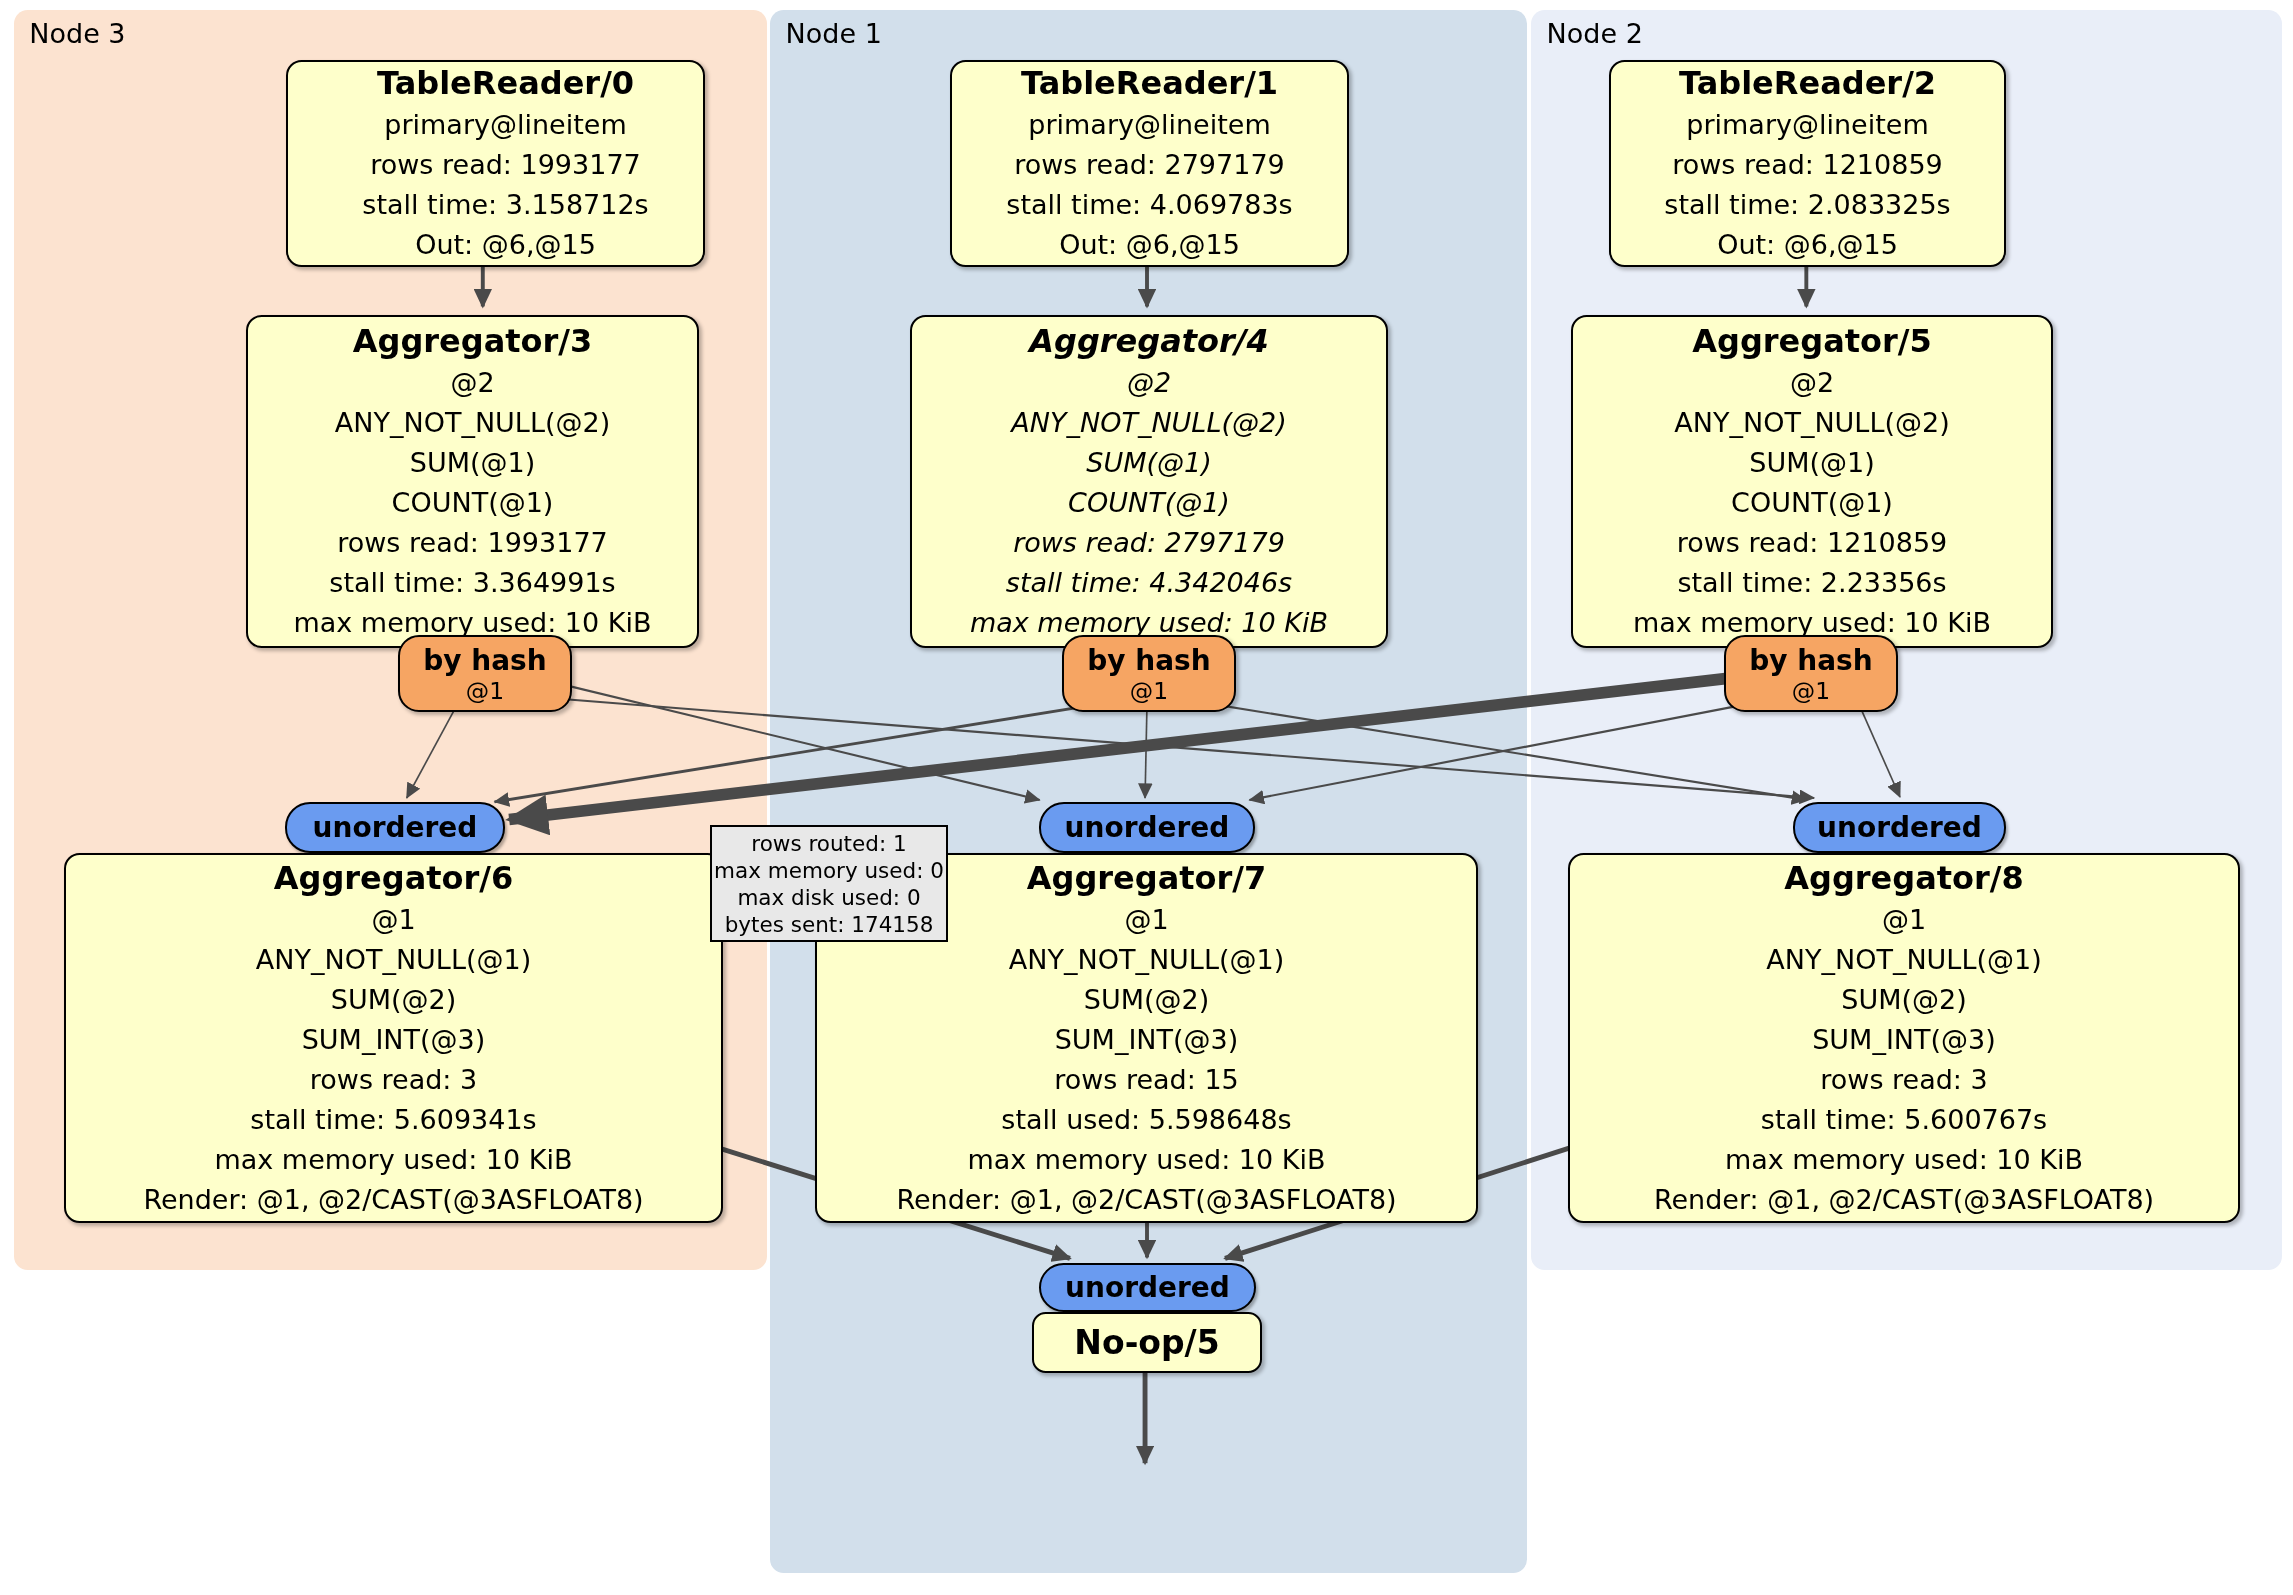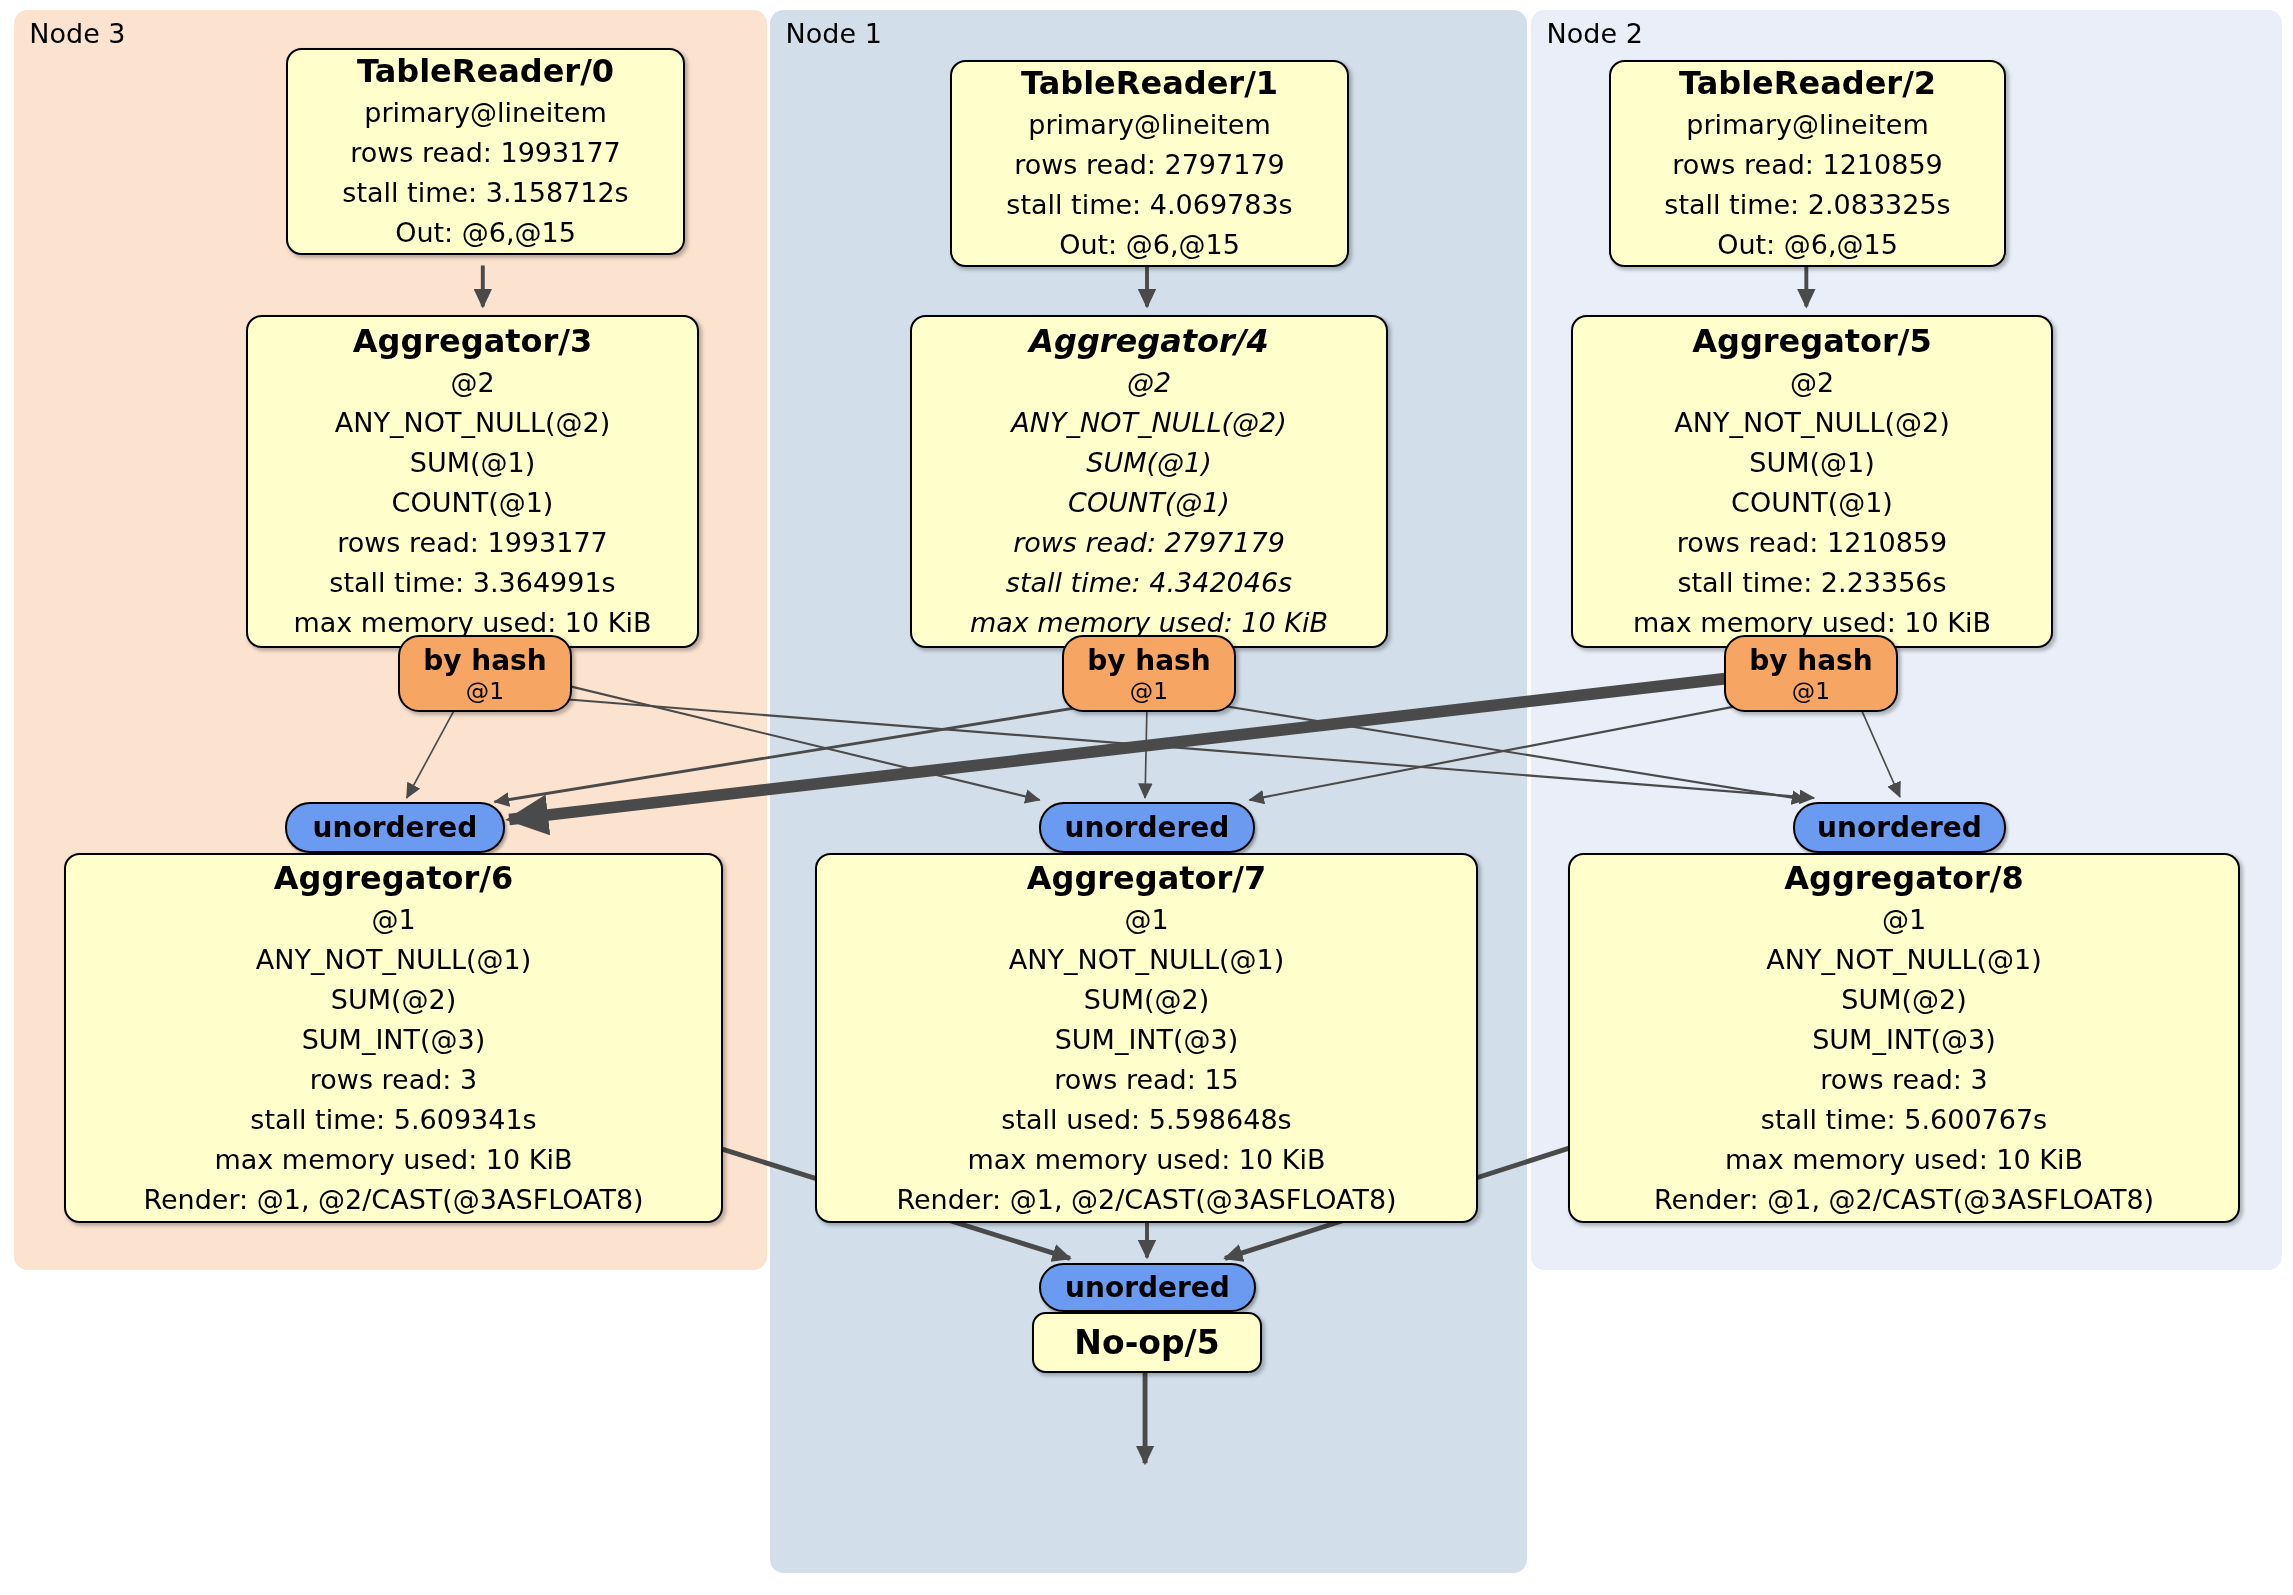--- a/index.html
+++ b/index.html
@@ -96,21 +96,21 @@
     <line x1="1790" y1="722" x2="1281" y2="820" stroke="#4a4a4a" stroke-width="2.2" marker-end="url(#ah-s)"></line>
     <line x1="1906" y1="722" x2="1948" y2="817" stroke="#4a4a4a" stroke-width="1.7" marker-end="url(#ah-s)"></line>
 
     <line x1="734" y1="1176" x2="1097" y2="1290" stroke="#4a4a4a" stroke-width="5" marker-end="url(#ah-m)"></line>
     <line x1="1176" y1="1248" x2="1176" y2="1289" stroke="#4a4a4a" stroke-width="4" marker-end="url(#ah-m)"></line>
     <line x1="1612" y1="1176" x2="1256" y2="1290" stroke="#4a4a4a" stroke-width="5" marker-end="url(#ah-m)"></line>
 
     <line x1="1174" y1="1404" x2="1174" y2="1500" stroke="#4a4a4a" stroke-width="5" marker-end="url(#ah-m)"></line>
   </svg>
 
-  <div class="box" style="left:286px; top:48px; width:395px; height:203px;">
+  <div class="box" style="left:286px; top:60px; width:395px; height:203px;padding-left:20px;">
     <div class="box-title">TableReader/0</div>
     <div class="box-line">primary@lineitem</div>
     <div class="box-line">rows read: 1993177</div>
     <div class="box-line">stall time: 3.158712s</div>
     <div class="box-line">Out: @6,@15</div>
   </div>
   <div class="box" style="left:950px; top:60px; width:395px; height:203px;">
     <div class="box-title">TableReader/1</div>
     <div class="box-line">primary@lineitem</div>
     <div class="box-line">rows read: 2797179</div>
@@ -203,15 +203,21 @@
     <div class="box-line">SUM_INT(@3)</div>
     <div class="box-line">rows read: 3</div>
     <div class="box-line">stall time: 5.600767s</div>
     <div class="box-line">max memory used: 10 KiB</div>
     <div class="box-line">Render: @1, @2/CAST(@3ASFLOAT8)</div>
   </div>
 
   <div class="sync" style="left:1039px; top:1263px; width:213px; height:45px;">unordered</div>
   <div class="terminal" style="left:1032px; top:1312px; width:226px; height:57px;">No-op/5</div>
 
+  <div class="tooltip" style="left:710px; top:825px; width:234px; height:113px;">
+    <div class="tooltip-line">rows routed: 1</div>
+    <div class="tooltip-line">max memory used: 0</div>
+    <div class="tooltip-line">max disk used: 0</div>
+    <div class="tooltip-line">bytes sent: 174158</div>
+  </div>
 
 </div>
 
 
 </body></html>

